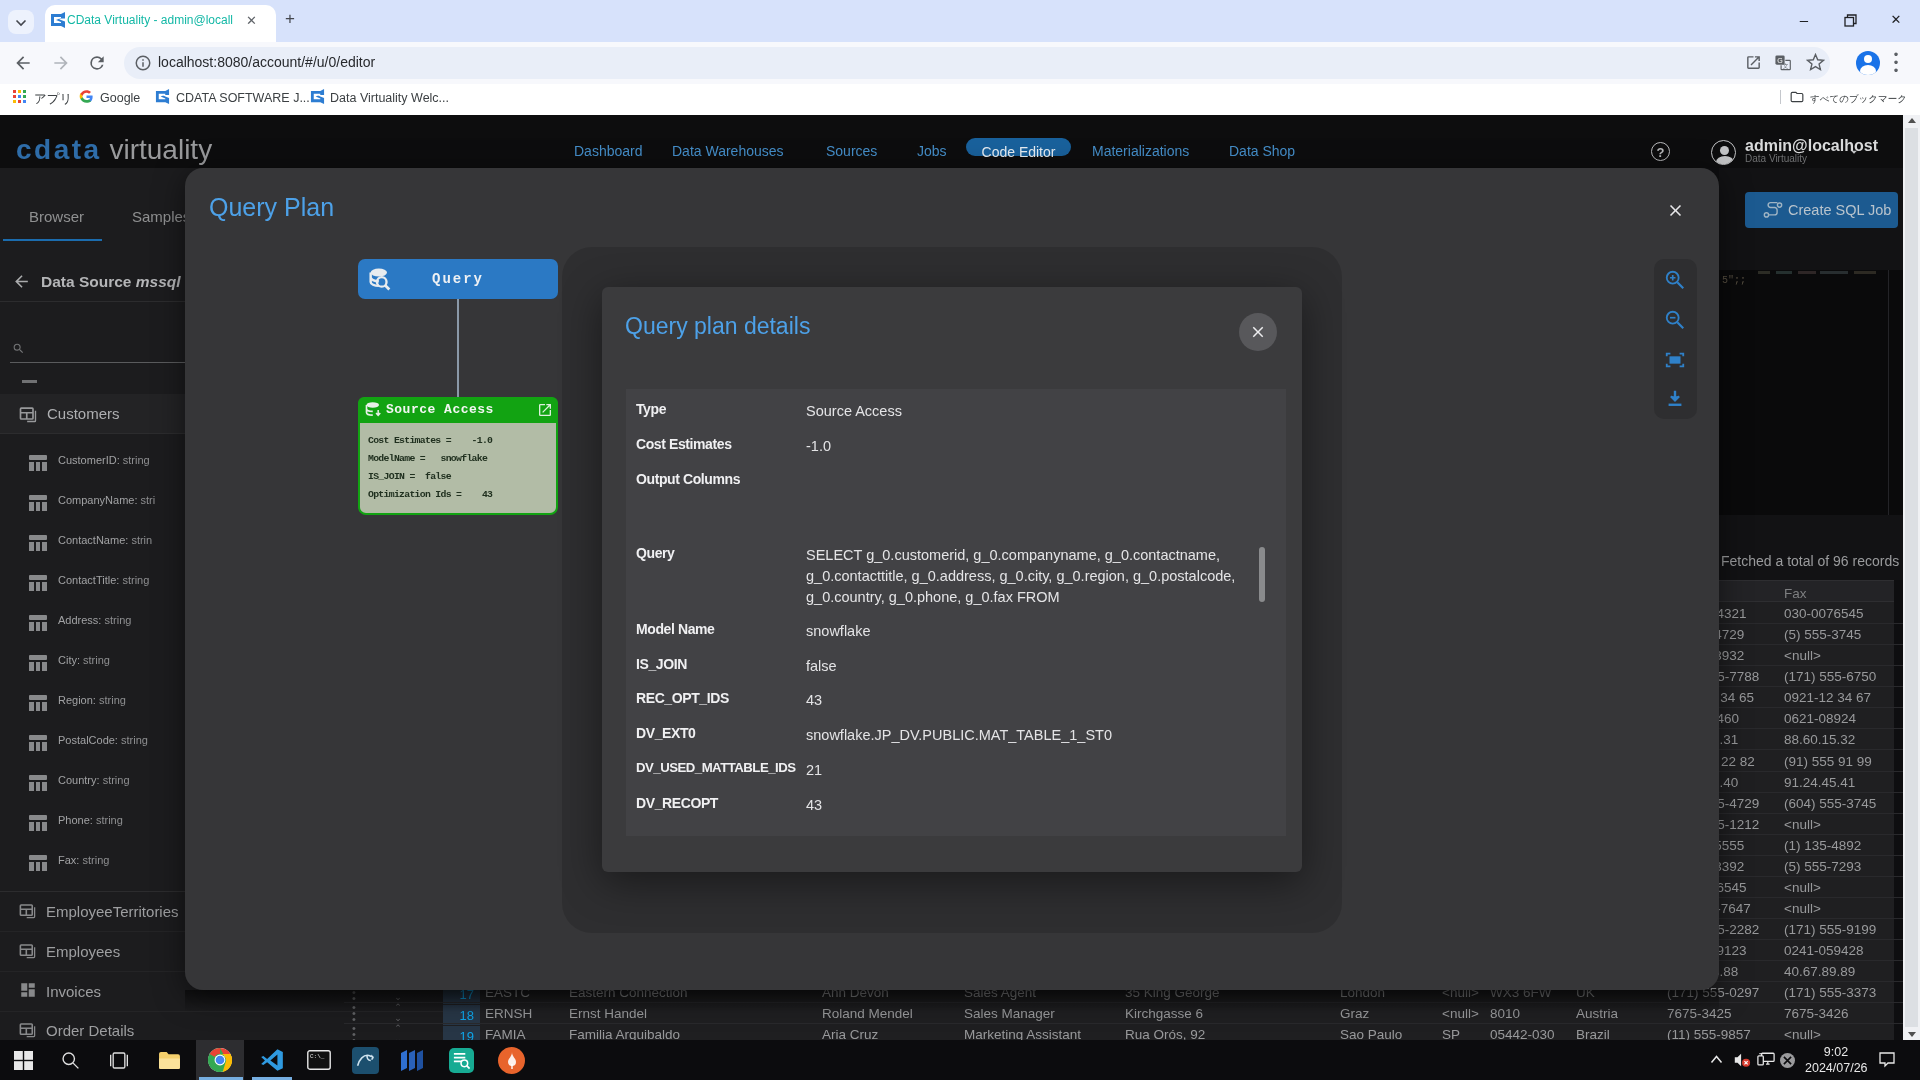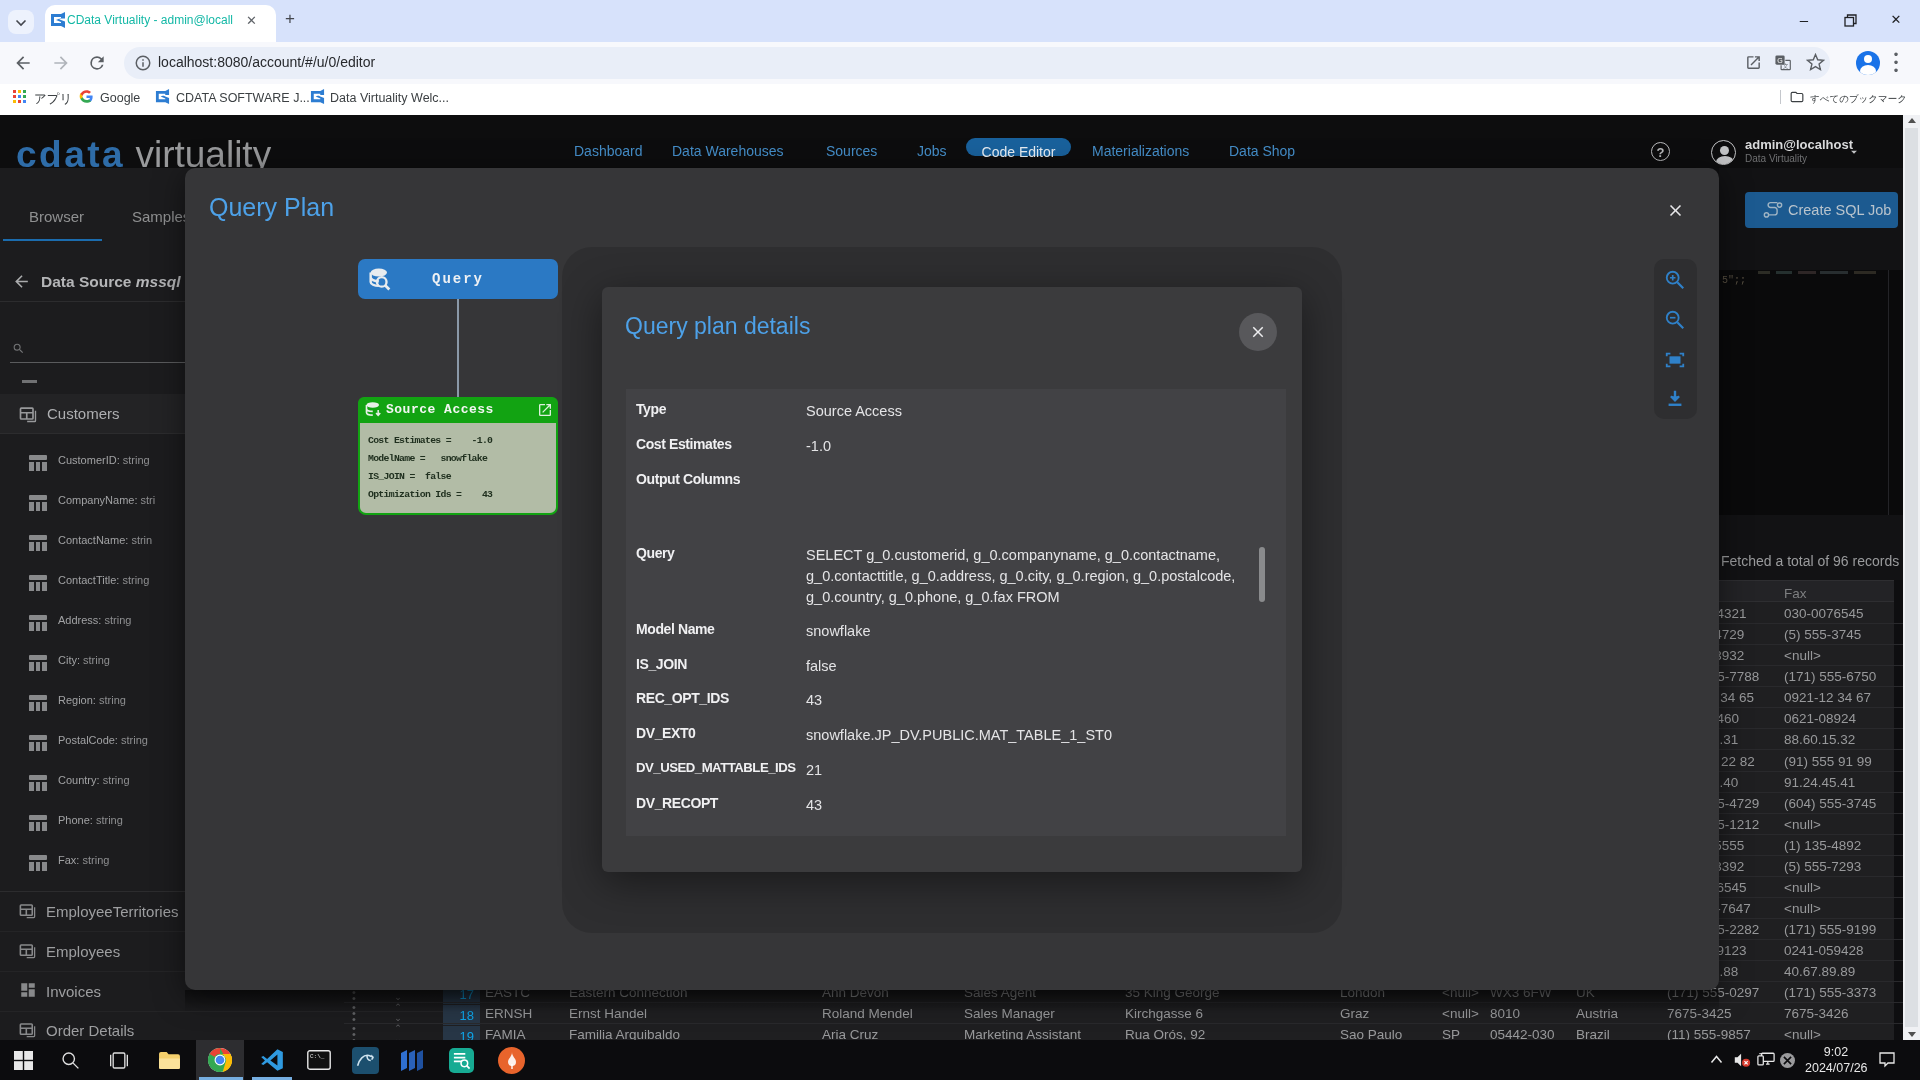--- a/index.html
+++ b/index.html
@@ -39,21 +39,21 @@
   #gridbg { left:443px; top:465px; width:1451px; height:460px; background:#1f1f21; }
   #gridhead { left:443px; top:465px; width:1451px; height:22px; background:#232326; border-top:1px solid #2e2e31; border-bottom:1px solid #2e2e31; }
   .row { position:absolute; left:344px; width:1562px; height:21px; border-bottom:1px solid #29292c; }
   .row span { position:absolute; top:3px; font-size:13.5px; color:#98999b; white-space:nowrap; }
   .row .num { left:99px; top:0px; width:37px; height:20px; background:#273646; color:#0ea5e9; font-size:13px; text-align:right; padding:3px 6px 0 0;margin-top:44px; }
   .row .dots { left:8px; top:1px; color:#606164; font-size:11px; letter-spacing:0; line-height:6px; width:4px; }
   .row .chev { left:48px; top:-1px; color:#606164; font-size:9px; line-height:11px; text-align:center; width:12px; }
   .c1{left:141px;} .c2{left:225px;} .c3{left:478px;} .c4{left:620px;} .c5{left:781px;}
   .c6{left:996px;} .c7{left:1098px;} .c8{left:1146px;} .c9{left:1232px;} .c10{left:1323px;} .c11{left:1440px;}
   
-  #modal { left:185px; top:53px; width:1534px; height:822px; background:#363638; border-radius:10px; box-shadow:0 6px 30px rgba(0,0,0,0.5); }
+  #modal { left:185px; top:53px; width:1534px; height:822px; background:#363638; border-radius:18px; box-shadow:0 6px 30px rgba(0,0,0,0.5); }
   .nodeln { left:183px; font-family:"Liberation Mono",monospace; font-size:9.8px; letter-spacing:-0.7px; font-weight:bold; color:#20301f; white-space:pre; }
   #dlg { left:417px; top:119px; width:700px; height:585px; background:#3b3b3d; border-radius:6px; box-shadow:0 10px 40px rgba(0,0,0,0.45); }
   .lbl { left:34px; font-size:14px; letter-spacing:-0.4px; font-weight:bold; color:#f0f0f2; }
   .val { left:204px; font-size:14.5px; color:#e4e4e6; line-height:20.8px; }
   
   #taskbar { left:0; top:1040px; width:1920px; height:40px; background:#0c0c0e; }
   
   #scroll { left:1903px; top:115px; width:17px; height:925px; background:#f0f1f4; }
 </style>
 </head>
@@ -142,34 +142,34 @@
   </svg>
   <div class="abs bk" style="left:330px;">Data Virtuality Welc...</div>
   <div class="abs" style="left:1780px;top:90px;width:1px;height:14px;background:#c4c7cc;"></div>
   <svg class="abs" style="left:1790px;top:90px;" width="14" height="14" viewBox="0 0 24 24">
     <path d="M10 4H4a2 2 0 0 0-2 2v12a2 2 0 0 0 2 2h16a2 2 0 0 0 2-2V8a2 2 0 0 0-2-2h-8l-2-2z" fill="none" stroke="#3c4043" stroke-width="2"></path>
   </svg>
   <div class="abs bk" style="left:1810px;font-size:9.5px;top:93px;white-space:nowrap;">すべてのブックマーク</div>
 
   <div class="abs" id="page">
     <div class="abs" id="apphead"></div>
-    <div class="abs" style="left:16px;top:19px;font-size:37px;font-weight:bold;color:#2e6ca8;letter-spacing:2.5px;">cdata<span style="font-weight:normal;color:#999a9c;letter-spacing:0px;"> virtuality</span></div>
+    <div class="abs" style="left:16px;top:19px;font-size:28px;font-weight:bold;color:#2e6ca8;letter-spacing:2.5px;">cdata<span style="font-weight:normal;color:#999a9c;letter-spacing:0px;"> virtuality</span></div>
     <div class="abs nav" style="left:574px;">Dashboard</div>
     <div class="abs nav" style="left:672px;">Data Warehouses</div>
     <div class="abs nav" style="left:826px;">Sources</div>
     <div class="abs nav" style="left:917px;">Jobs</div>
     <div class="abs" id="codeeditor">Code Editor</div>
     <div class="abs nav" style="left:1092px;">Materializations</div>
     <div class="abs nav" style="left:1229px;">Data Shop</div>
     <div class="abs" style="left:1651px;top:27px;width:19px;height:19px;border-radius:50%;border:1.7px solid #b9babc;color:#b9babc;font-size:13px;font-weight:bold;text-align:center;line-height:19px;">?</div>
     <div class="abs" style="left:1711px;top:25px;width:25px;height:25px;border-radius:50%;border:1.7px solid #c2c3c5;overflow:hidden;">
       <div style="position:absolute;left:8px;top:4.5px;width:9px;height:9px;border-radius:50%;background:#c2c3c5;"></div>
       <div style="position:absolute;left:3.5px;top:15px;width:18px;height:12px;border-radius:50%;background:#c2c3c5;"></div>
     </div>
-    <div class="abs" style="left:1745px;top:22px;font-size:13px;font-weight:bold;color:#d9dadb;">admin@localhost</div>
+    <div class="abs" style="left:1745px;top:22px;font-size:16px;font-weight:bold;color:#d9dadb;">admin@localhost</div>
     <div class="abs" style="left:1745px;top:38px;font-size:10px;color:#6f7072;">Data Virtuality</div>
     <svg class="abs" style="left:1847px;top:30px;" width="14" height="14" viewBox="0 0 24 24">
       <path d="M7 10l5 5 5-5z" fill="#c2c3c5"></path>
     </svg>
     <div class="abs" id="sidebar">
       <div class="abs" style="left:29px;top:40px;font-size:15px;color:#8f9091;">Browser</div>
       <div class="abs" style="left:132px;top:40px;font-size:15px;color:#8f9091;">Samples</div>
       <div class="abs" style="left:3px;top:71px;width:99px;height:2px;background:#1b6cae;"></div>
       <svg class="abs" style="left:12px;top:104px;" width="19" height="19" viewBox="0 0 24 24">
         <path d="M20 11H7.8l5.6-5.6L12 4l-8 8 8 8 1.4-1.4L7.8 13H20v-2z" fill="#aaabad"></path>

